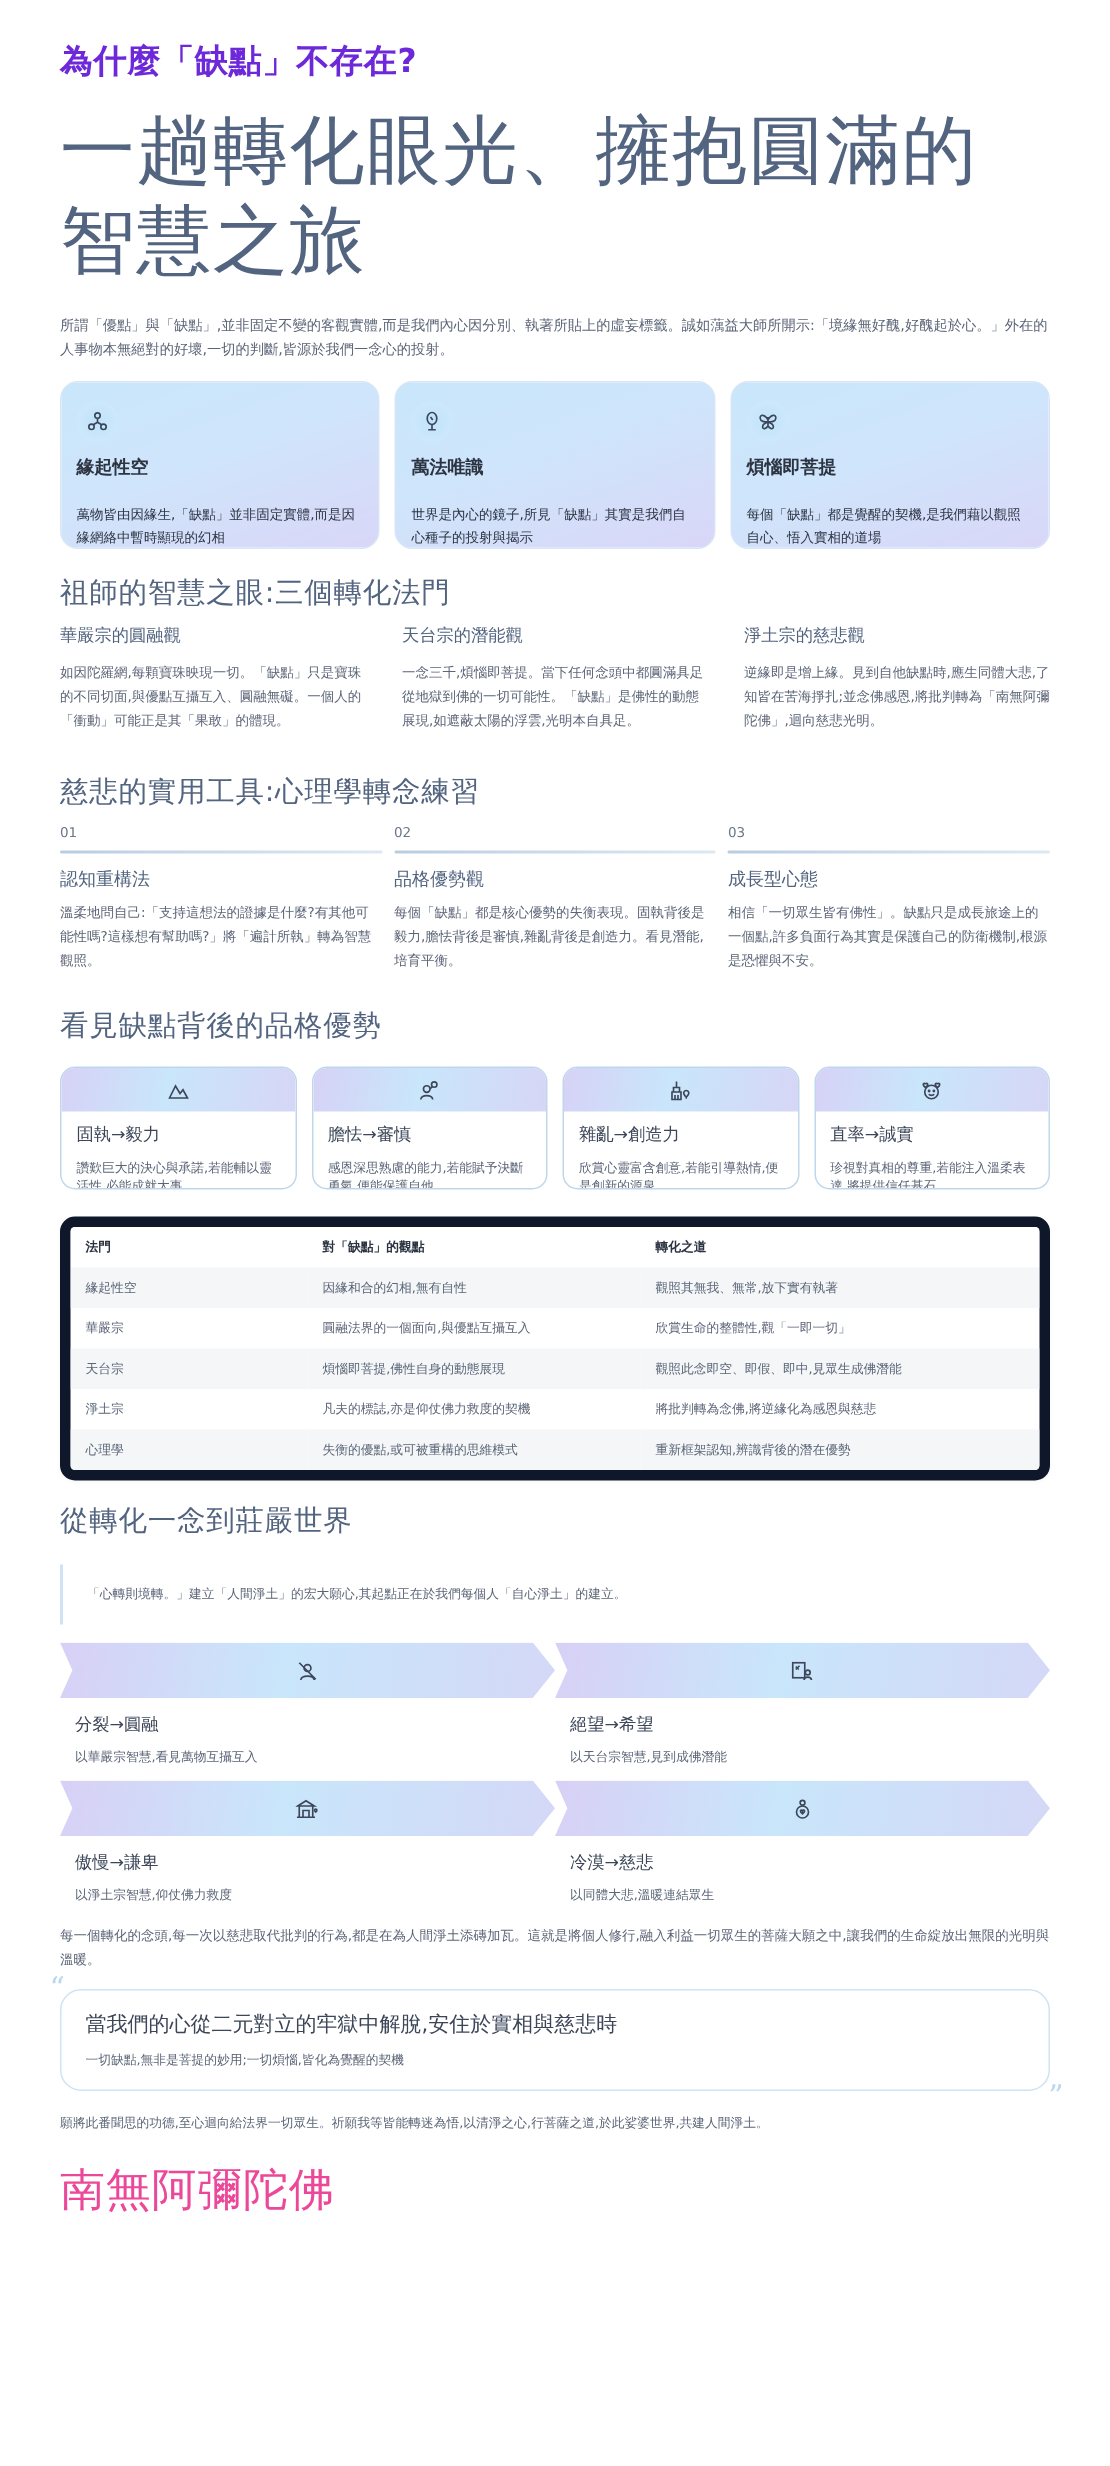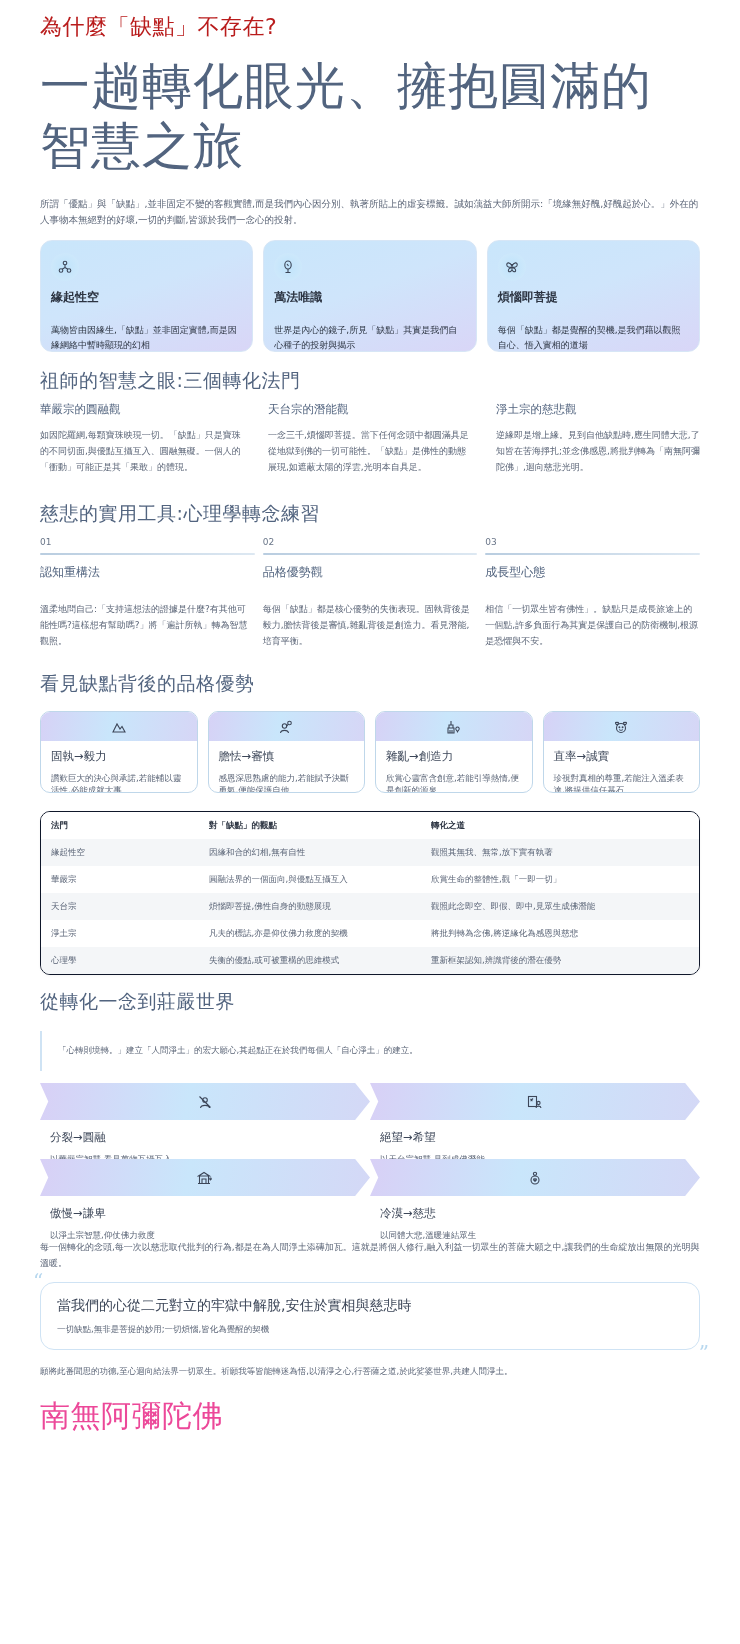--- a/index.html
+++ b/index.html
@@ -3,22 +3,22 @@
 <meta charset="utf-8">
 <style>
   * { box-sizing: border-box; margin: 0; padding: 0; }
   html, body { width: 740px; background: #ffffff; }
   body {
     font-family: "DejaVu Sans", "Liberation Sans", sans-serif;
     color: #4b5a72;
     padding: 0 40px 0 40px;
   }
   .subtitle-top {
-    font-size: 22px; color: #b91c1c; font-weight: 400;
-    padding-top: 12px; letter-spacing: 0.5px;
+    font-size: 22px; color: #6d28d9; font-weight: 700;
+    padding-top: 26px; letter-spacing: 0.5px;
   }
   .hero-title {
     font-size: 50px; line-height: 60px; color: #52647f; font-weight: 400;
     margin-top: 14px; letter-spacing: 1px;
   }
   .intro {
     font-size: 9.5px; line-height: 16px; color: #5b6577; margin-top: 20px;
   }
   .cards3 { display: flex; gap: 10px; margin-top: 12px; }
   .card3 {
@@ -41,55 +41,55 @@
   .cols3 .col { flex: 1; }
   .cols3 .col-title { font-size: 11.5px; color: #52647f; }
   .cols3 .col-desc { font-size: 9px; line-height: 16px; color: #5b6577; margin-top: 10px; }
 
   .sec-tools { margin-top: 26px; }
   .steps { display: flex; gap: 8px; margin-top: 10px; }
   .step { flex: 1; }
   .step .num { font-size: 9px; color: #6a7689; }
   .step .bar { height: 2px; margin-top: 6px; background: linear-gradient(90deg, #b9cde0, #dde8f2); border-radius: 1px; }
   .step .st { font-size: 12px; color: #52647f; margin-top: 9px; }
-  .step .sd { font-size: 9px; line-height: 16px; color: #5b6577; margin-top: 20px; }
+  .step .sd { font-size: 9px; line-height: 16px; color: #5b6577; margin-top: 6px; }
 
   .sec-strengths { margin-top: 22px; }
   .grid2 { display: grid; grid-template-columns: 1fr 1fr 1fr 1fr; gap: 10px 10px; margin-top: 14px; }
   .scard {
     height: 82px; border-radius: 10px; border: 1px solid #bfd7ea; overflow: hidden; background: #fff;
   }
   .scard .top {
     height: 29px; display: flex; align-items: center; justify-content: center;
     background: linear-gradient(100deg, #d6d2f6 0%, #c9e6fb 45%, #d6d6f6 100%);
   }
   .scard .body { padding: 8px 10px; }
   .scard .stt { font-size: 11.5px; color: #3c4658; }
   .scard .sdd { font-size: 8.5px; color: #5b6577; margin-top: 9px; }
 
   .sec-map { margin-top: 18px; }
   .tablewrap {
-    margin-top: 16px; border: 1px solid #0f172a; border-radius: 10px; overflow: hidden;
+    margin-top: 16px; border: 7px solid #0f172a; border-radius: 10px; overflow: hidden;
     box-shadow: 0 1px 3px rgba(0,0,0,0.04);
   }
   table { width: 100%; border-collapse: collapse; }
   th, td { font-size: 8.5px; text-align: left; height: 27px; padding: 0 10px; font-weight: 400; }
   th { color: #2c3442; font-weight: 700; background: #fff; }
   td { color: #5b6577; }
   tr.alt td { background: #f4f6f8; }
   col.c1 { width: 158px; } col.c2 { width: 222px; }
 
   .sec-world { margin-top: 14px; }
   .callout {
     margin-top: 16px; border-left: 2px solid #cfe3f4; height: 40px;
     display: flex; align-items: center; padding-left: 16px;
     font-size: 8.5px; color: #5b6577;
   }
   .arrows { display: grid; grid-template-columns: 1fr 1fr; gap: 0 0; margin-top: 12px; }
-  .acell { height: 76px; }
+  .acell { height: 92px; }
   .arrow {
     height: 37px; display: flex; align-items: center; justify-content: center;
     background: linear-gradient(100deg, #d8d0f6 0%, #c9e6fb 45%, #d4d8f6 100%);
     clip-path: polygon(0 0, 95.5% 0, 100% 50%, 95.5% 100%, 0 100%, 2.5% 50%);
   }
   .acell .at { font-size: 11.5px; color: #3c4658; margin-top: 10px; padding-left: 10px; }
   .acell .ad { font-size: 8.5px; color: #5b6577; margin-top: 9px; padding-left: 10px; }
 
   .para { font-size: 9px; line-height: 16px; color: #5b6577; margin-top: 4px; }
 

